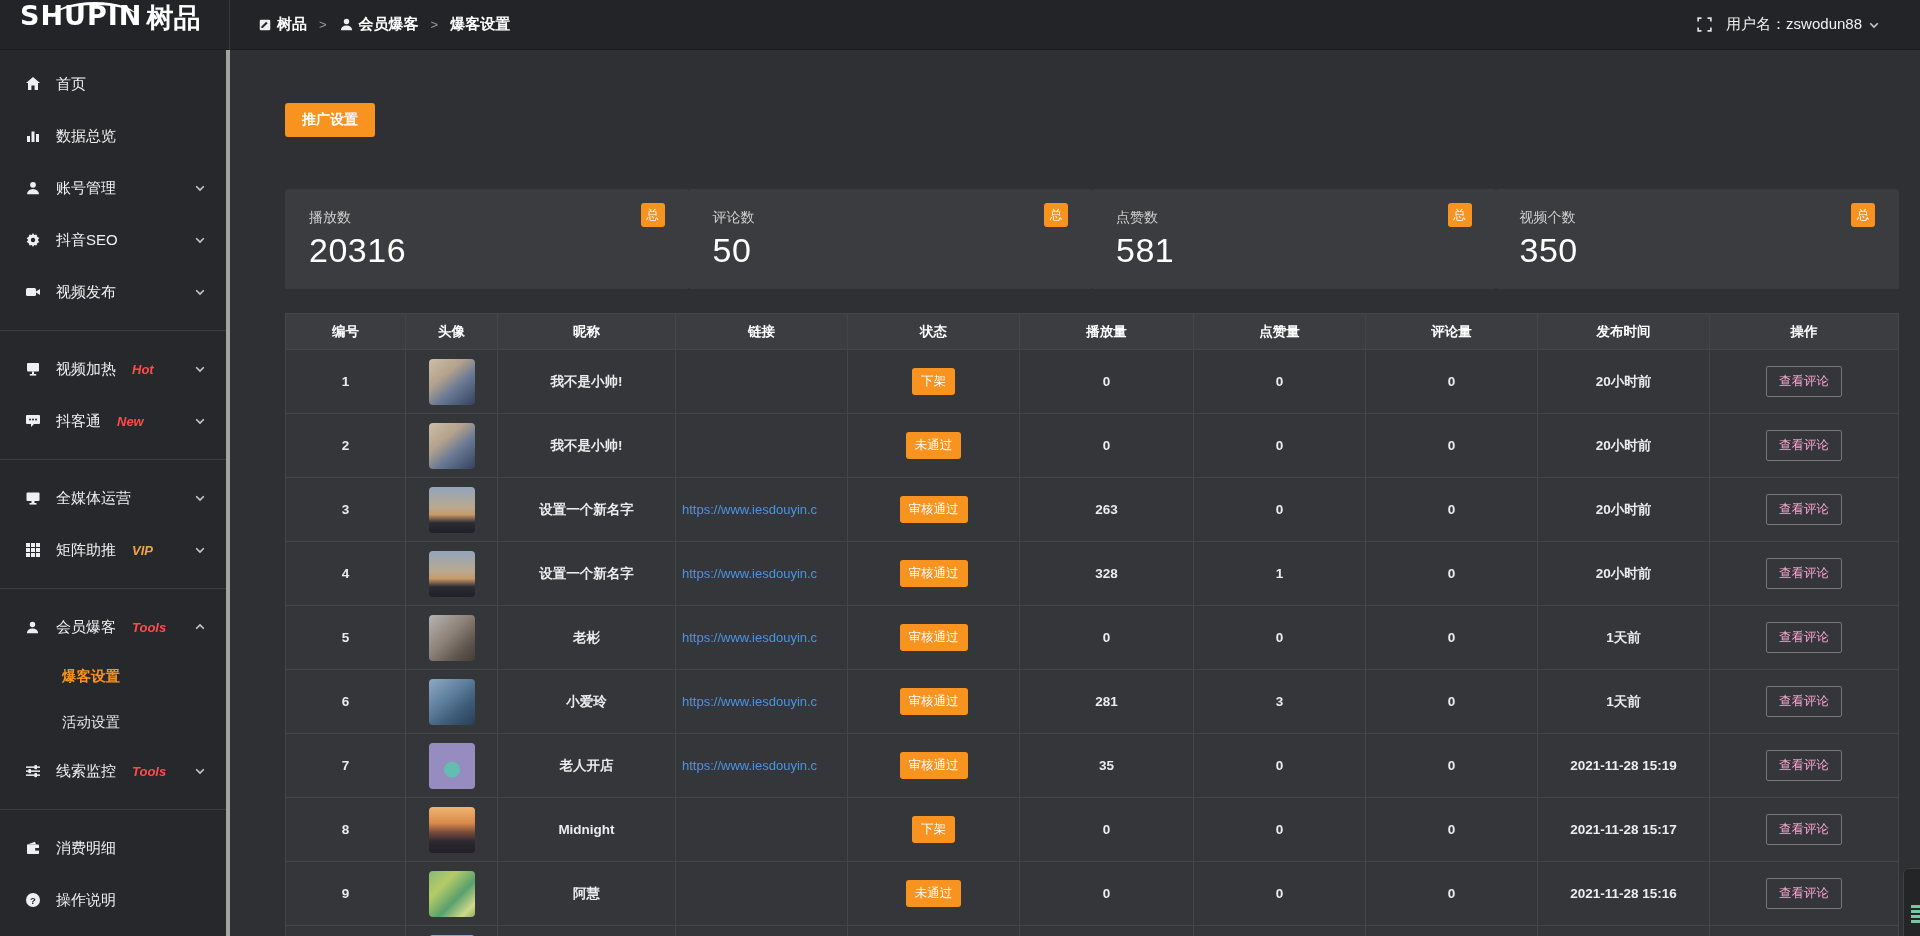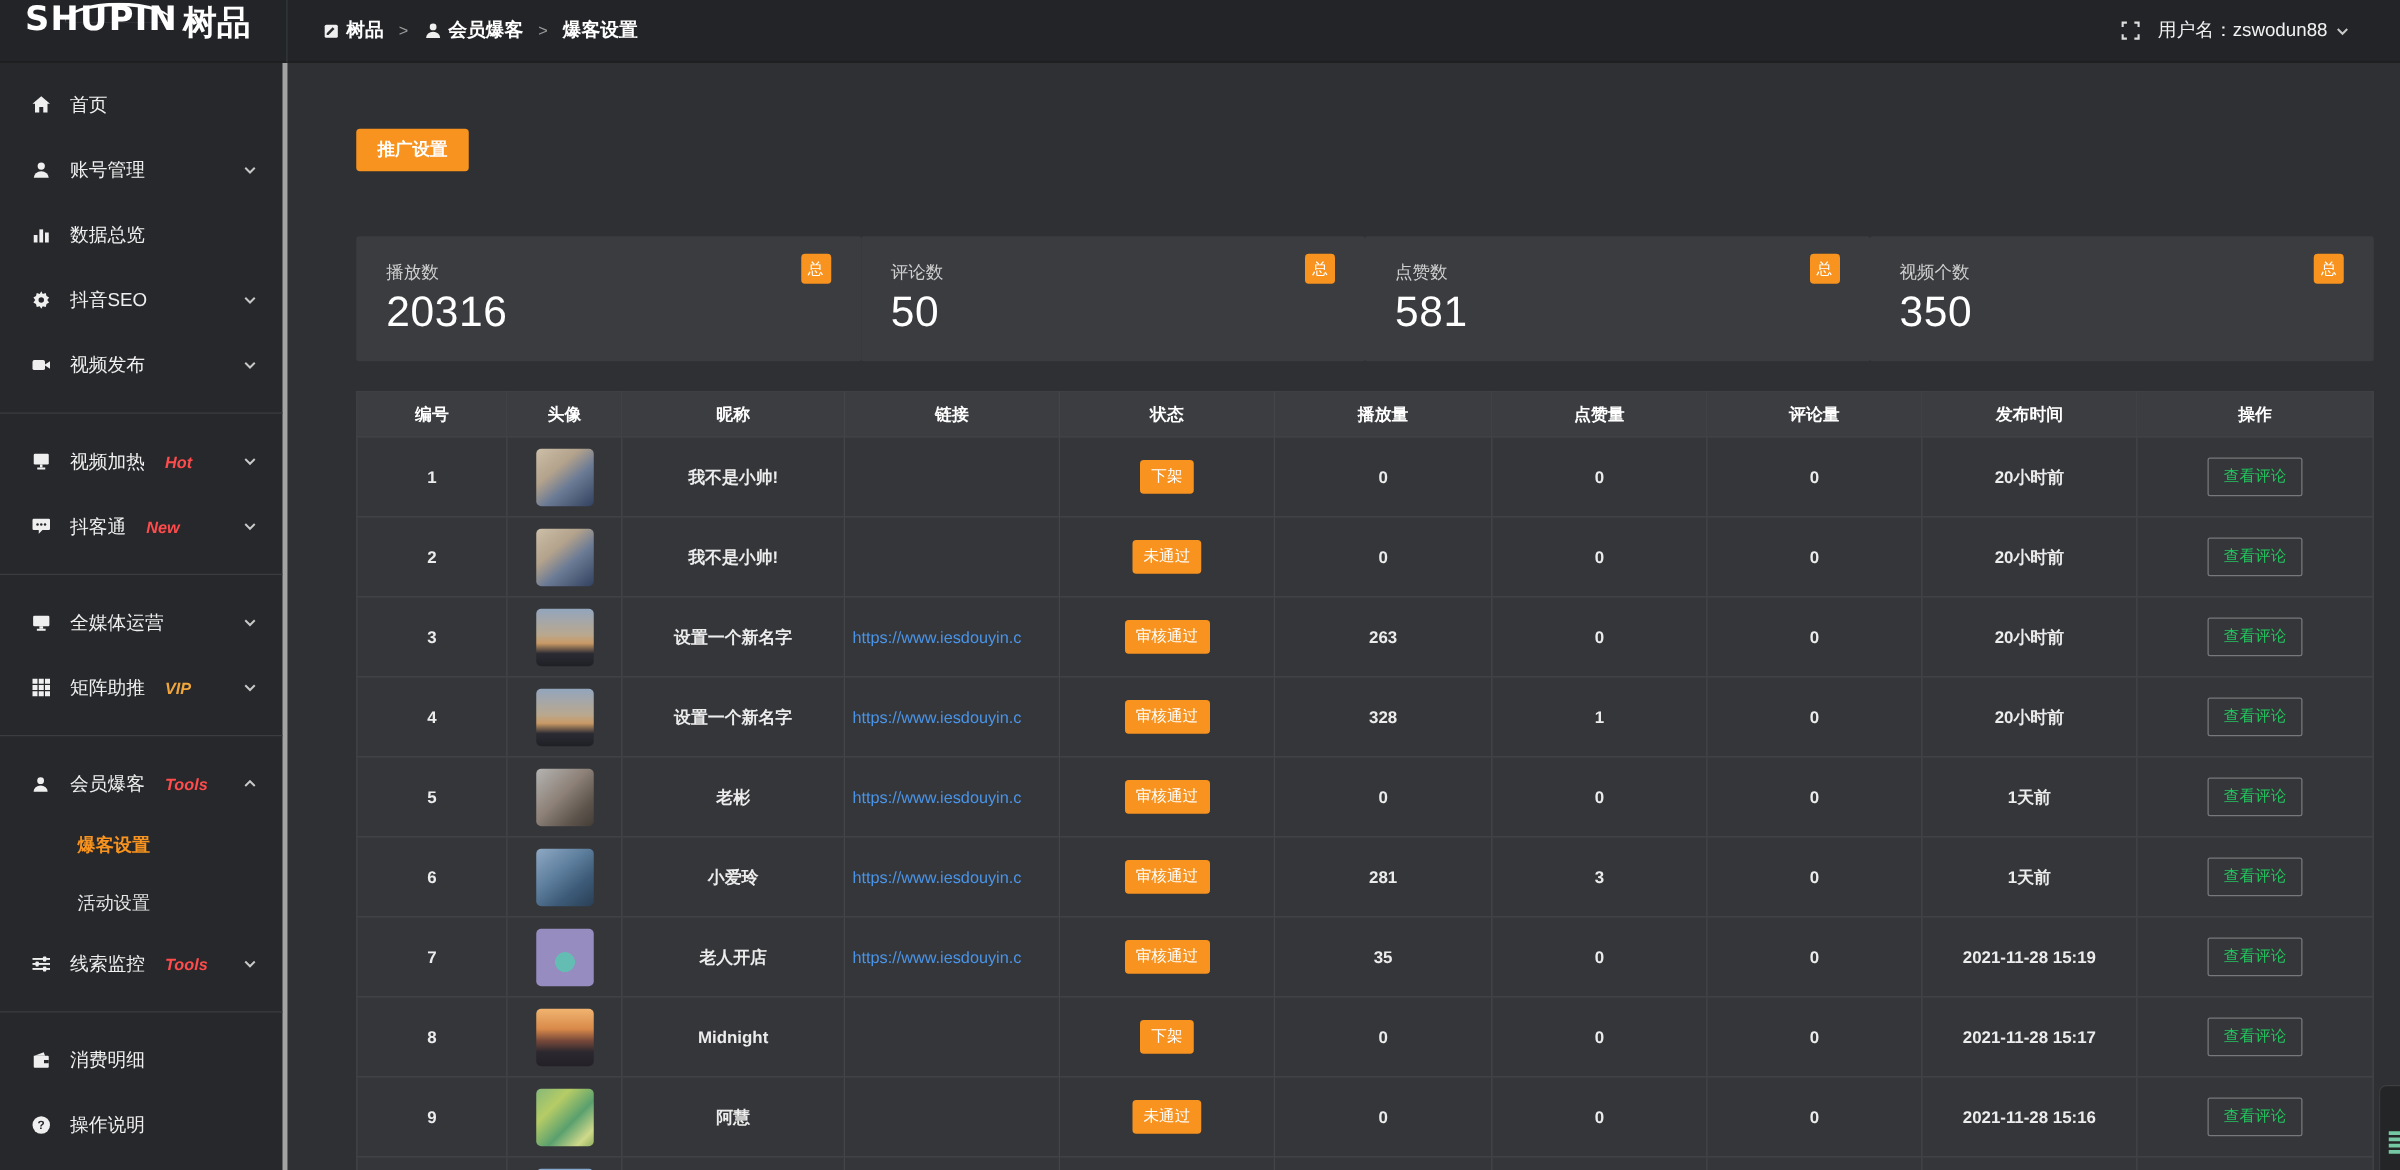--- a/index.html
+++ b/index.html
@@ -73,21 +73,21 @@
   th, td { border:1px solid #434548; text-align:center; overflow:hidden; }
   th { height:36px; background:#3b3d40; color:#fff; font-size:13.5px; font-weight:700; }
   td { height:64px; font-size:13.5px; font-weight:600; color:#ececec; }
   .avatar { width:46px; height:46px; border-radius:4px; margin:0 auto; }
   .cell-link { display:block; color:#4a94e8; font-size:13px; font-weight:400; white-space:nowrap; overflow:hidden; padding:0 6px; text-decoration:none; cursor:pointer; text-align:left; }
   .status-badge {
     display:inline-block; background:#f7931e; color:#fff; font-size:12.5px;
     font-weight:400; padding:5px 9px; border-radius:3px; cursor:pointer;
   }
   .view-btn {
-    background:transparent; border:1px solid #76787a; color:#22c55e;
+    background:transparent; border:1px solid #76787a; color:#f9a8d4;
     font-size:12.5px; padding:6px 12px; border-radius:2px; cursor:pointer; font-family:inherit;
   }
   
   .float-widget {
     position:fixed; left:1903px; top:868px; width:34px; height:80px;
     background:#232527; border:1px solid #3d3f41; border-radius:6px;
   }
   .float-widget .stripes { margin:36px 0 0 7px; }
   .float-widget .stripes div { width:13px; height:3px; background:#74c8a4; margin-bottom:2px; }
 </style>
@@ -148,40 +148,40 @@
         <span class="icon">
           <svg width="16" height="16" viewBox="0 0 16 16" fill="#efefef">
             <path d="M8 1l7 6h-2v7h-3.4V9.5H6.4V14H3V7H1z"></path>
           </svg>
         </span>
         <span class="menu-label">首页</span>
       </li>
       <li class="menu-item">
         <span class="icon">
           <svg width="16" height="16" viewBox="0 0 16 16" fill="#efefef">
-            <circle cx="8" cy="4.8" r="2.9"></circle>
-            <path d="M2 14.2a6 5.2 0 0 1 12 0z"></path>
-          </svg>
-        </span>
-        <span class="menu-label">账号管理</span>
-        <span class="menu-chevron">
-          <svg width="12" height="12" viewBox="0 0 12 12" fill="none" stroke="#c8c8c8" stroke-width="1.6">
-            <path d="M2.2 4.2L6 8l3.8-3.8"></path>
-          </svg>
-        </span>
-      </li>
-      <li class="menu-item">
-        <span class="icon">
-          <svg width="16" height="16" viewBox="0 0 16 16" fill="#efefef">
             <rect x="2" y="8" width="3" height="6"></rect>
             <rect x="6.5" y="3.5" width="3" height="10.5"></rect>
             <rect x="11" y="6" width="3" height="8"></rect>
           </svg>
         </span>
         <span class="menu-label">数据总览</span>
+      </li>
+      <li class="menu-item">
+        <span class="icon">
+          <svg width="16" height="16" viewBox="0 0 16 16" fill="#efefef">
+            <circle cx="8" cy="4.8" r="2.9"></circle>
+            <path d="M2 14.2a6 5.2 0 0 1 12 0z"></path>
+          </svg>
+        </span>
+        <span class="menu-label">账号管理</span>
+        <span class="menu-chevron">
+          <svg width="12" height="12" viewBox="0 0 12 12" fill="none" stroke="#c8c8c8" stroke-width="1.6">
+            <path d="M2.2 4.2L6 8l3.8-3.8"></path>
+          </svg>
+        </span>
       </li>
       <li class="menu-item">
         <span class="icon">
           <svg width="16" height="16" viewBox="0 0 16 16" fill="#efefef">
             <path d="M8 1l1.2 2.1 2.4-.7.6 2.4 2.1 1.2-1.5 2 1.5 2-2.1 1.2-.6 2.4-2.4-.7L8 15l-1.2-2.1-2.4.7-.6-2.4L1.7 10l1.5-2-1.5-2 2.1-1.2.6-2.4 2.4.7z"></path>
             <circle cx="8" cy="8" r="2.2" fill="#26282b"></circle>
           </svg>
         </span>
         <span class="menu-label">抖音SEO</span>
         <span class="menu-chevron">

